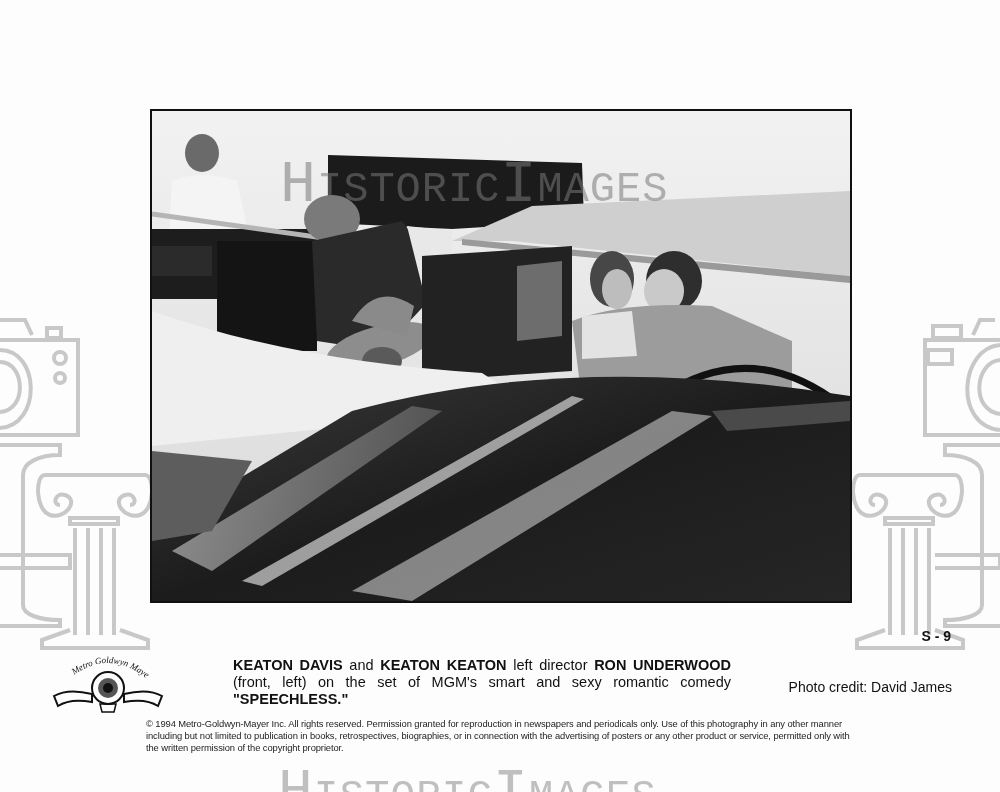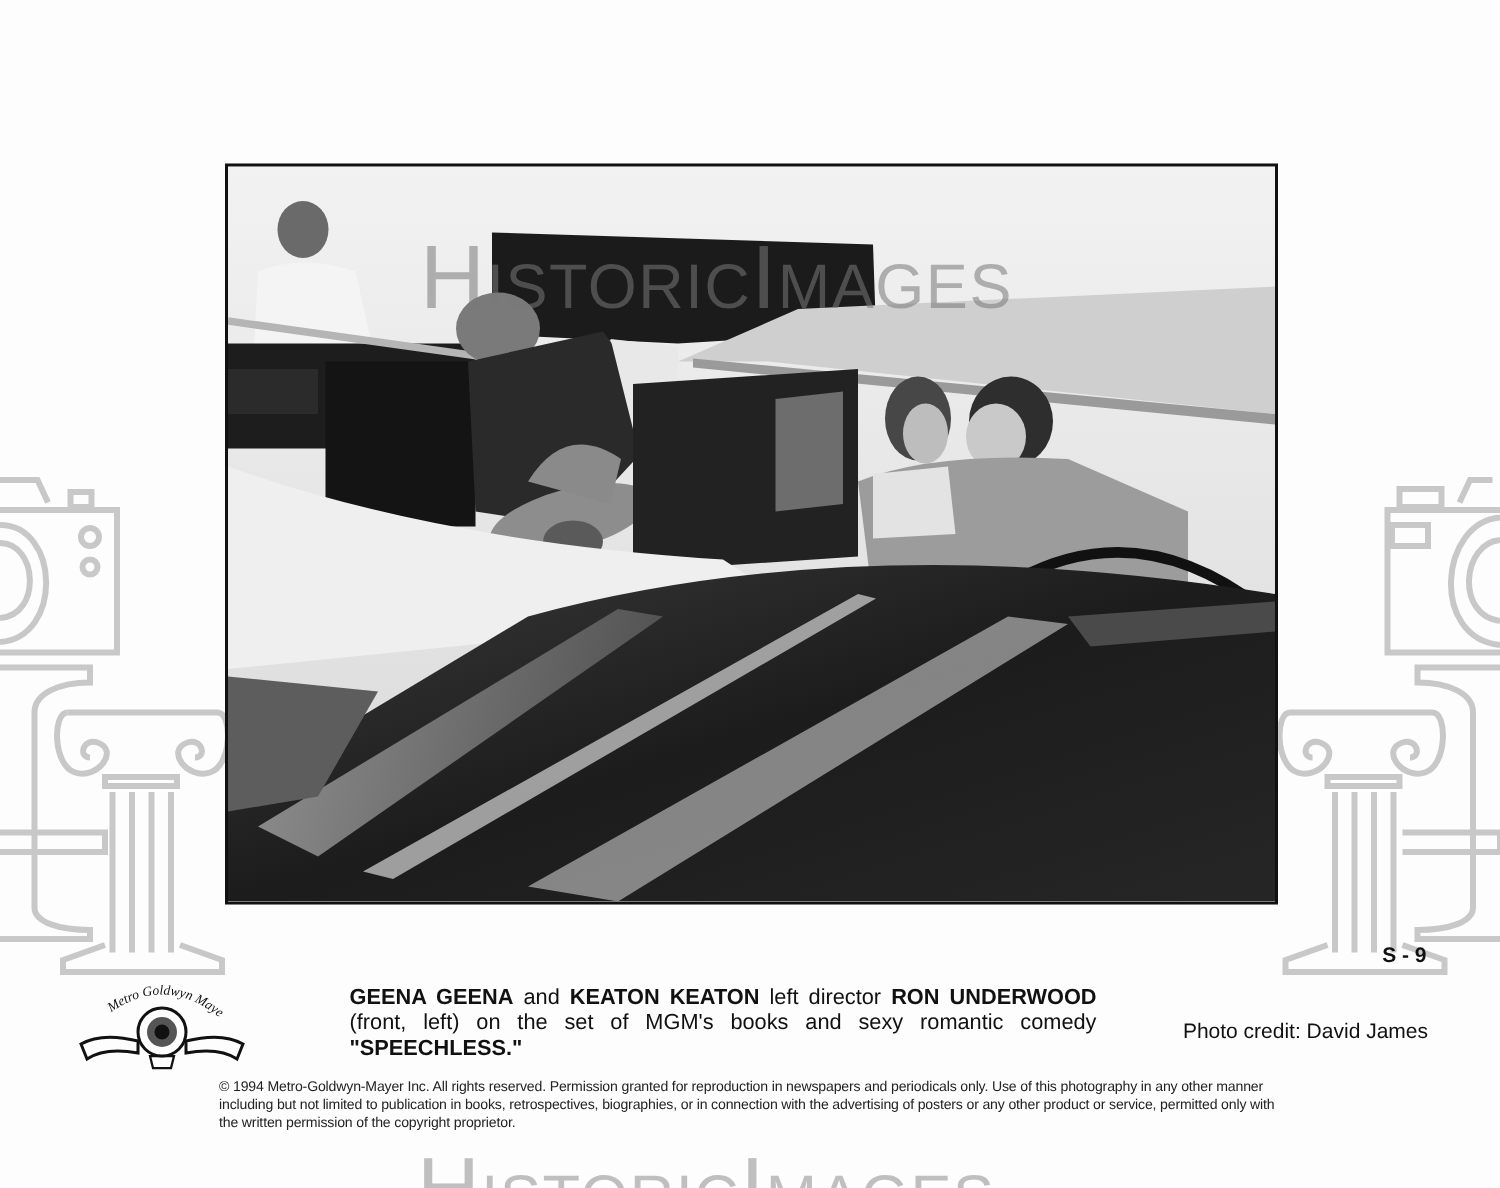--- a/index.html
+++ b/index.html
@@ -8,21 +8,21 @@
     background:#fdfdfd; font-family:"Liberation Sans", sans-serif; color:#111;
   }
   .wm-side { position:absolute; }
   .photo {
     position:absolute; left:150px; top:109px; width:702px; height:494px;
     border:2px solid #111; box-sizing:border-box; overflow:hidden;
     background:#e9e9e9;
   }
   .photo svg { display:block; }
   .wm-text {
-    position:absolute; font-family:Liberation Sans, sans-serif;
+    position:absolute; font-family:Liberation Mono, monospace;
     color:rgba(120,120,120,0.55); letter-spacing:1px; white-space:nowrap;
     font-variant:small-caps;
   }
   .wm-text.top { left:280px; top:150px; font-size:60px; line-height:70px; }
   .wm-text.bottom { left:278px; top:758px; font-size:58px; line-height:70px; color:rgba(150,150,150,0.6); }
   .logo { position:absolute; left:48px; top:648px; width:120px; height:66px; }
   .caption {
     position:absolute; left:233px; top:657px; width:498px;
     font-size:14.5px; line-height:17px; text-align:justify; text-align-last:left;
   }
@@ -149,19 +149,19 @@
   </text>
   <circle cx="60" cy="40" r="16" fill="none" stroke="#111" stroke-width="2"></circle>
   <circle cx="60" cy="40" r="10" fill="#555"></circle>
   <circle cx="60" cy="40" r="5" fill="#111"></circle>
   <path d="M6 48 Q20 40 44 46 L44 54 Q22 50 10 58 Z" fill="none" stroke="#111" stroke-width="2"></path>
   <path d="M114 48 Q100 40 76 46 L76 54 Q98 50 110 58 Z" fill="none" stroke="#111" stroke-width="2"></path>
   <path d="M52 56 L68 56 L66 64 L54 64 Z" fill="none" stroke="#111" stroke-width="1.5"></path>
 </svg>
 
 <div class="caption">
-  <b>GEENA GEENA</b><span> and </span><b>KEATON KEATON</b><span> left director </span><b>RON UNDERWOOD</b><span> (front, left) on the set of MGM's books and sexy romantic comedy </span><b>"SPEECHLESS."</b>
+  <b>KEATON DAVIS</b><span> and </span><b>KEATON KEATON</b><span> left director </span><b>RON UNDERWOOD</b><span> (front, left) on the set of MGM's smart and sexy romantic comedy </span><b>"SPEECHLESS."</b>
 </div>
 
 <div class="code">S - 9</div>
 <div class="credit">Photo credit: David James</div>
 
 <div class="legal">© 1994 Metro-Goldwyn-Mayer Inc. All rights reserved. Permission granted for reproduction in newspapers and periodicals only. Use of this photography in any other manner including but not limited to publication in books, retrospectives, biographies, or in connection with the advertising of posters or any other product or service, permitted only with the written permission of the copyright proprietor.</div>
 
 </body></html>

